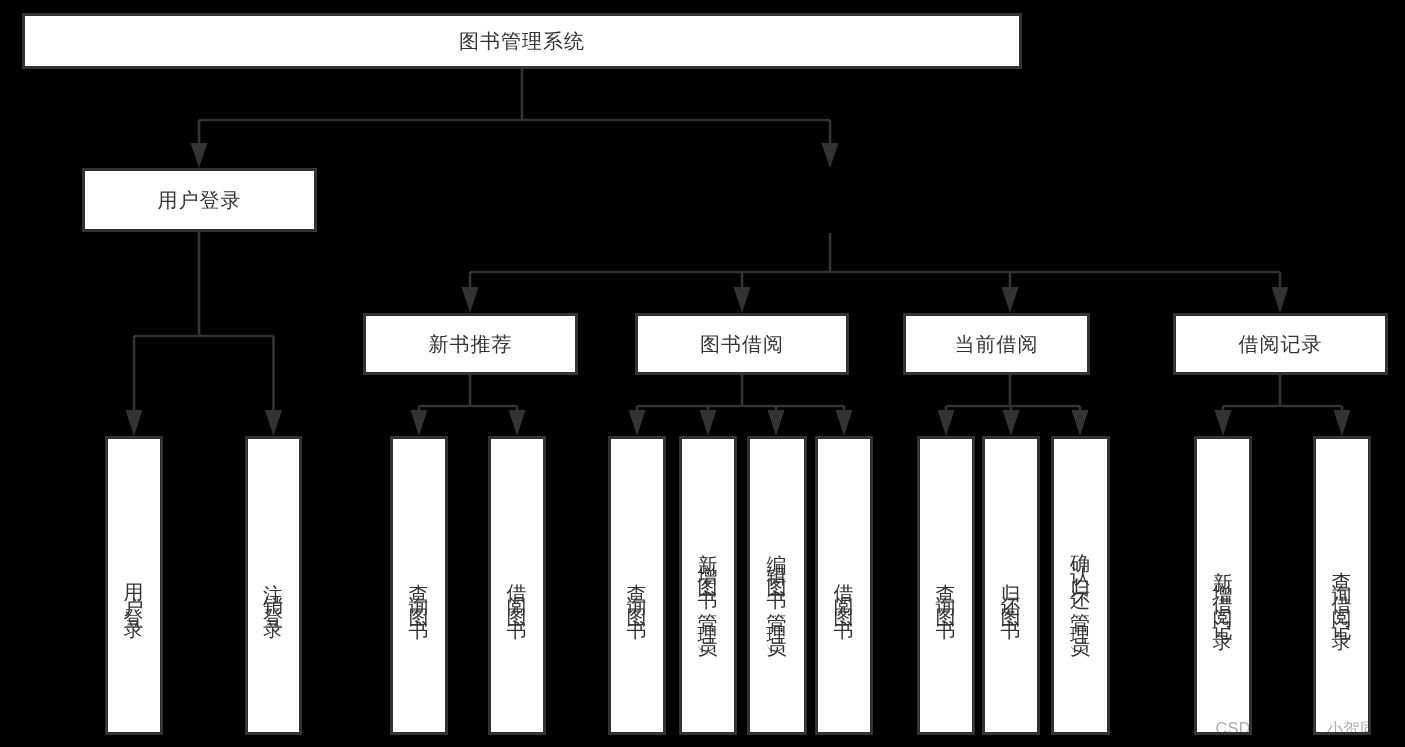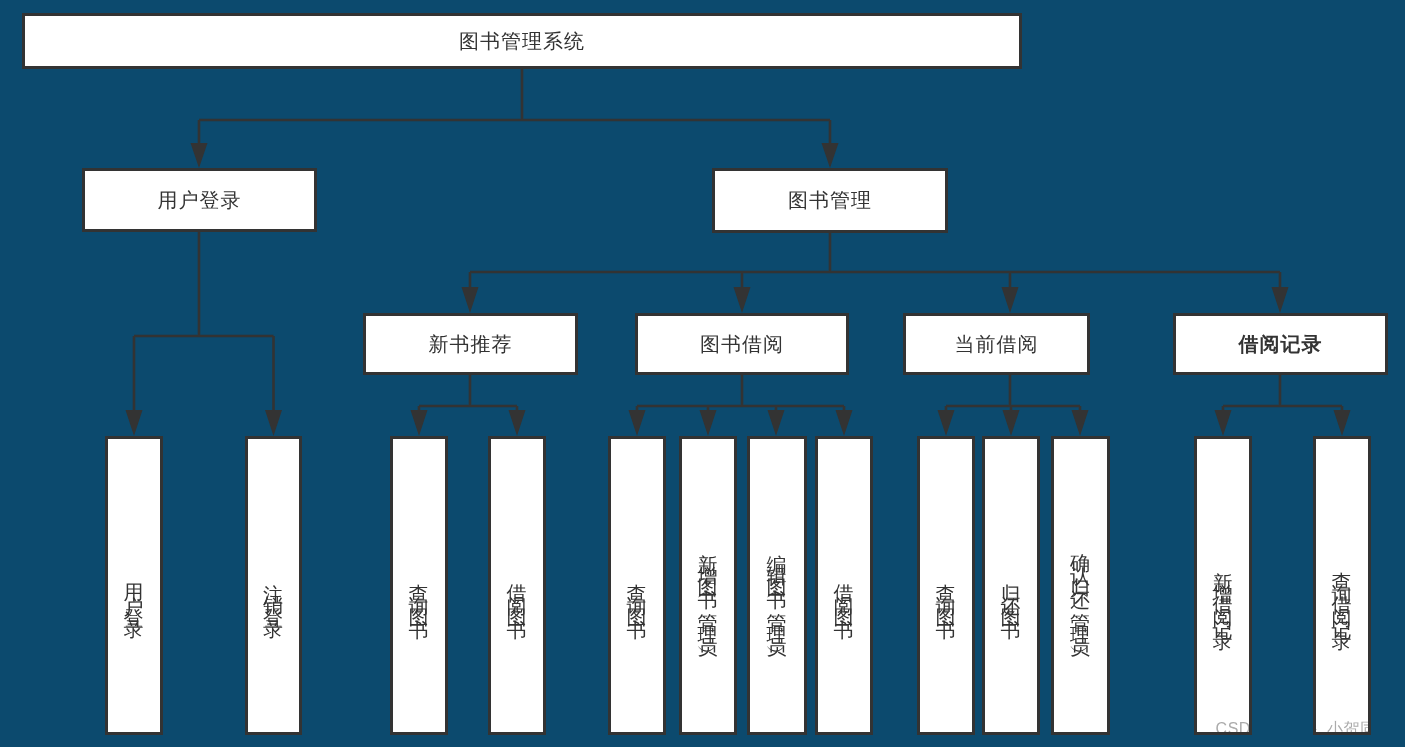--- a/index.html
+++ b/index.html
@@ -1,20 +1,20 @@
 <!DOCTYPE html>
 <html><head>
 <meta charset="utf-8">
 <style>
   html, body { margin: 0; padding: 0; background: #ffffff; }
   #canvas {
     position: relative;
     width: 1405px;
     height: 747px;
-    background: #0c4a6e;
+    background: #000000;
     overflow: hidden;
     font-family: "Liberation Sans", sans-serif;
   }
   #connectors { position: absolute; left: 0; top: 0; }
   .hbox, .vbox {
     position: absolute;
     box-sizing: border-box;
     border: 3px solid #333333;
     background: #ffffff;
     display: flex;
@@ -87,34 +87,31 @@
     "></path>
   </svg>
 
   <div class="hbox" style="left:22px; top:13px; width:1000px; height:56px;">
     <span class="lbl">图书管理系统</span>
   </div>
 
   <div class="hbox" style="left:82px; top:168px; width:235px; height:64px;">
     <span class="lbl">用户登录</span>
   </div>
-  <div class="hbox" style="left:712px; top:168px; width:236px; height:65px;">
-    <span class="lbl">图书管理</span>
-  </div>
 
   <div class="hbox" style="left:635px; top:313px; width:214px; height:62px;">
     <span class="lbl">图书借阅</span>
   </div>
   <div class="hbox" style="left:363px; top:313px; width:215px; height:62px;">
     <span class="lbl">新书推荐</span>
   </div>
   <div class="hbox" style="left:903px; top:313px; width:187px; height:62px;">
     <span class="lbl">当前借阅</span>
   </div>
-  <div class="hbox" style="left:1173px; top:313px; width:215px; height:62px;font-weight:bold;">
+  <div class="hbox" style="left:1173px; top:313px; width:215px; height:62px;">
     <span class="lbl">借阅记录</span>
   </div>
 
   <div class="vbox" style="left:105px; top:436px; width:58px; height:299px;">
     <span class="vlbl">用户登录</span>
   </div>
   <div class="vbox" style="left:245px; top:436px; width:57px; height:299px;">
     <span class="vlbl">注销登录</span>
   </div>
 

